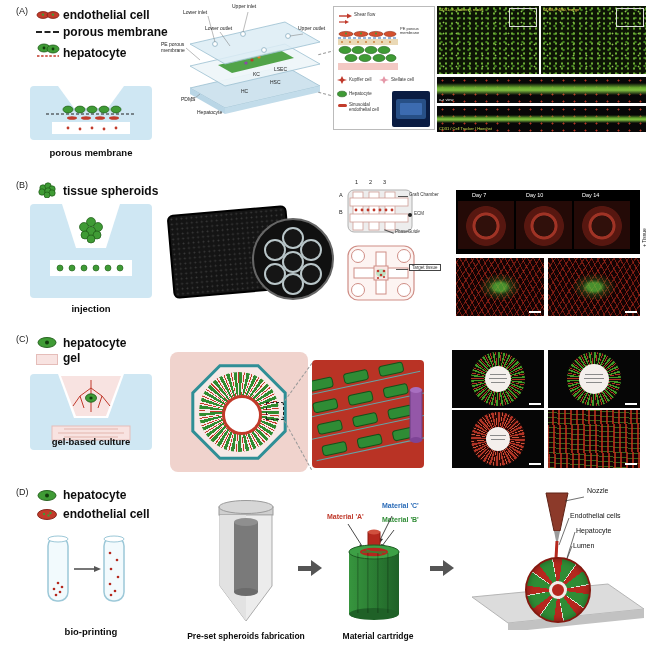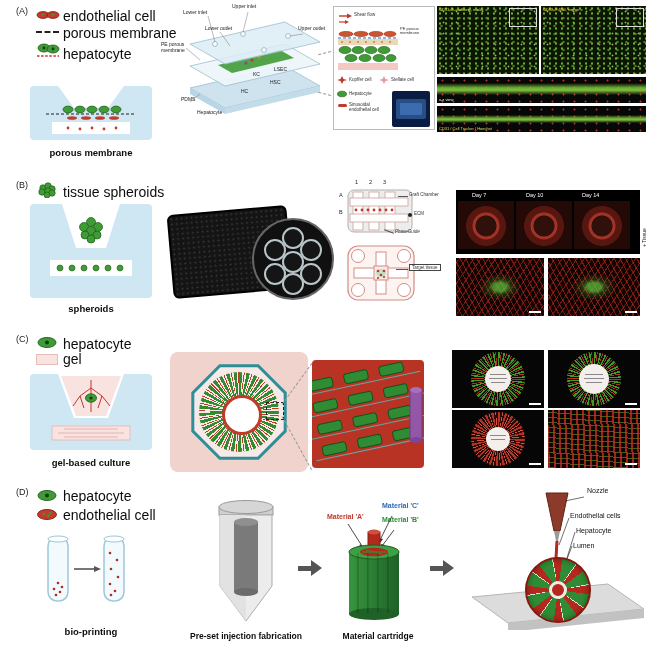--- a/index.html
+++ b/index.html
@@ -1,20 +1,20 @@
 <!DOCTYPE html>
 <html><head>
 <meta charset="utf-8">
 <style>
   html,body{margin:0;padding:0;background:#fff;}
   body{font-family:"Liberation Sans",sans-serif;color:#111;}
   .page{position:relative;width:650px;height:661px;background:#fff;overflow:hidden;}
   .abs{position:absolute;}
   .ptag{font-size:9px;color:#222;}
-  .leg{font-size:14px;font-weight:400;color:#0d0d0d;white-space:nowrap;}
+  .leg{font-size:12px;font-weight:700;color:#0d0d0d;white-space:nowrap;}
   .cap{font-size:9.5px;font-weight:700;color:#0d0d0d;text-align:center;}
   .cap2{font-size:8.5px;font-weight:700;color:#0d0d0d;text-align:center;}
   .t4{font-size:4px;line-height:1.1;color:#333;white-space:nowrap;}
   .t45{font-size:4.5px;line-height:1.15;color:#333;}
   .t5{font-size:5px;line-height:1.15;color:#222;white-space:nowrap;}
   .t55{font-size:5.5px;line-height:1.1;color:#222;white-space:nowrap;}
   .t7{font-size:7px;line-height:1.1;color:#111;white-space:nowrap;}
   .fluor-green{background-color:#0d1505;background-image:radial-gradient(circle,#6cae35 .8px,rgba(0,0,0,0) 1.5px),radial-gradient(circle,#417c1d .8px,rgba(0,0,0,0) 1.6px),radial-gradient(circle,#8cc54e .6px,rgba(0,0,0,0) 1.2px);background-size:6px 5px,9px 8px,13px 11px;}
   .strip{background-color:#070707;}
   .strip-band{position:absolute;left:0;right:0;background:linear-gradient(to bottom,rgba(0,0,0,0),rgba(110,180,50,.95) 40%,rgba(140,210,70,.9) 60%,rgba(0,0,0,0));}
@@ -229,21 +229,21 @@
     <rect x="22" y="58" width="82" height="16" fill="#fff"></rect>
     <g fill="#3f9b35" stroke="#1d5a16" stroke-width="0.6">
       <circle cx="32" cy="66" r="3"></circle>
         <circle cx="44" cy="66" r="3"></circle>
         <circle cx="56" cy="66" r="3"></circle>
       <circle cx="68" cy="66" r="3"></circle>
         <circle cx="80" cy="66" r="3"></circle>
         <circle cx="92" cy="66" r="3"></circle>
     </g>
   </svg>
-  <div class="abs cap" style="left:28px;top:303px;width:126px">spheroids</div>
+  <div class="abs cap" style="left:28px;top:303px;width:126px">injection</div>
 
   <div class="abs plate" style="left:170px;top:210px;width:116px;height:80px"></div>
   <div class="abs" style="left:252px;top:218px;width:78px;height:78px;border-radius:50%;background:#101010;border:2px solid #666">
     <svg width="78" height="78">
       <g fill="#151515" stroke="#b9c6c9" stroke-width="2">
         <circle cx="39" cy="18" r="10"></circle>
           <circle cx="21" cy="30" r="10"></circle>
           <circle cx="57" cy="30" r="10"></circle>
         <circle cx="39" cy="42" r="10"></circle>
           <circle cx="21" cy="54" r="10"></circle>
@@ -331,21 +331,21 @@
   <svg class="abs" style="left:28px;top:368px" width="126" height="86">
     <rect x="2" y="6" width="122" height="76" rx="4" fill="#cfe7f3"></rect>
     <polygon points="30,6 96,6 80,50 46,50" fill="#fff"></polygon>
     <polygon points="33,8 93,8 78,48 48,48" fill="#f8e3e1"></polygon>
     <path d="M63,12 L63,26 M63,20 L52,28 M63,20 L74,28 M52,28 L45,38 M74,28 L82,38 M63,34 L63,44 M52,28 L56,40 M74,28 L70,40" stroke="#c0392b" stroke-width="1" fill="none"></path>
     <ellipse cx="63" cy="30" rx="5.5" ry="4.2" fill="#3f9b35" stroke="#1d5a16" stroke-width="0.8"></ellipse>
     <circle cx="63" cy="30" r="1.6" fill="#123c0d"></circle>
     <rect x="24" y="58" width="78" height="14" fill="#f8e3e1" stroke="#e5bdb9"></rect>
     <path d="M30,65 L96,65 M36,61 L90,61 M36,69 L90,69" stroke="#dba09a" stroke-width="0.7"></path>
   </svg>
-  <div class="abs cap" style="left:28px;top:457px;width:126px">gel-based culture</div>
+  <div class="abs cap" style="left:28px;top:436px;width:126px">gel-based culture</div>
 
   <div class="abs" style="left:170px;top:352px;width:138px;height:120px;background:#f0d3cd;border-radius:8px">
     <svg class="abs" style="left:0;top:0" width="138" height="120">
       <polygon points="115.2,79.1 88.1,106.2 49.9,106.2 22.8,79.1 22.8,40.9 49.9,13.8 88.1,13.8 115.2,40.9" fill="#f7e9e7" stroke="#2f8f96" stroke-width="3"></polygon>
     </svg>
     <div class="abs chip-ring" style="left:29px;top:20px;width:80px;height:80px"></div>
     <div class="abs" style="left:52px;top:43px;width:34px;height:34px;border-radius:50%;background:#fff;border:3px solid #c23a2a"></div>
     <div class="abs" style="left:96px;top:50px;width:16px;height:16px;border:1.2px dashed #222"></div>
   </div>
   <div class="abs dash" style="left:282px;top:404px;width:51px;transform:rotate(-54deg);transform-origin:0 50%"></div>
@@ -451,21 +451,21 @@
 
   <svg class="abs" style="left:196px;top:494px" width="100" height="132">
     <rect x="23" y="13" width="54" height="8" fill="#cfcfcf" stroke="#9a9a9a"></rect>
     <ellipse cx="50" cy="13" rx="27" ry="6.5" fill="#d6d6d6" stroke="#9a9a9a"></ellipse>
     <path d="M24,21 L24,92 L50,127 L76,92 L76,21 Z" fill="#ececec" stroke="#ababab"></path>
     <path d="M24,21 L24,92 L50,127 L50,21 Z" fill="#e2e2e2"></path>
     <rect x="38" y="28" width="24" height="70" fill="#7a7a7a"></rect>
     <ellipse cx="50" cy="28" rx="12" ry="4" fill="#8f8f8f"></ellipse>
     <ellipse cx="50" cy="98" rx="12" ry="4" fill="#6b6b6b"></ellipse>
   </svg>
-  <div class="abs cap2" style="left:185px;top:631px;width:122px">Pre-set injection fabrication</div>
+  <div class="abs cap2" style="left:185px;top:631px;width:122px">Pre-set spheroids fabrication</div>
 
   <div class="arrowbox" style="left:298px;top:560px">
     <div class="arrow-bar"></div>
     <div class="arrow-head"></div>
   </div>
 
   <span class="abs t7" style="left:327px;top:513px;font-weight:700;color:#c0392b">Material 'A'</span>
   <span class="abs t7" style="left:382px;top:502px;font-weight:700;color:#2b6cb8">Material 'C'</span>
   <span class="abs t7" style="left:382px;top:516px;font-weight:700;color:#2f8c35">Material 'B'</span>
   <svg class="abs" style="left:330px;top:500px" width="100" height="126">

